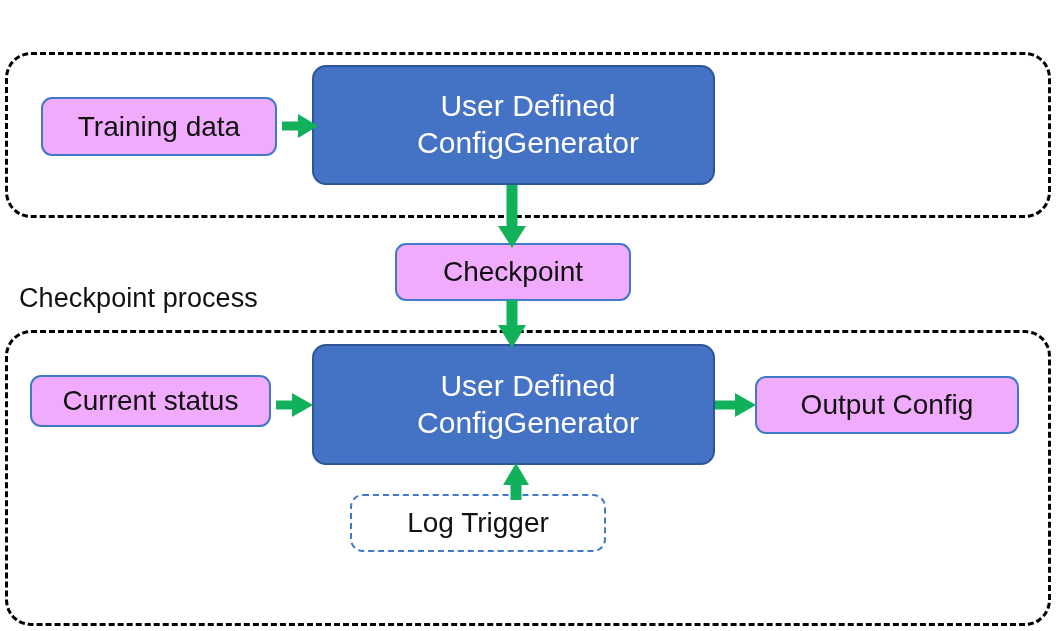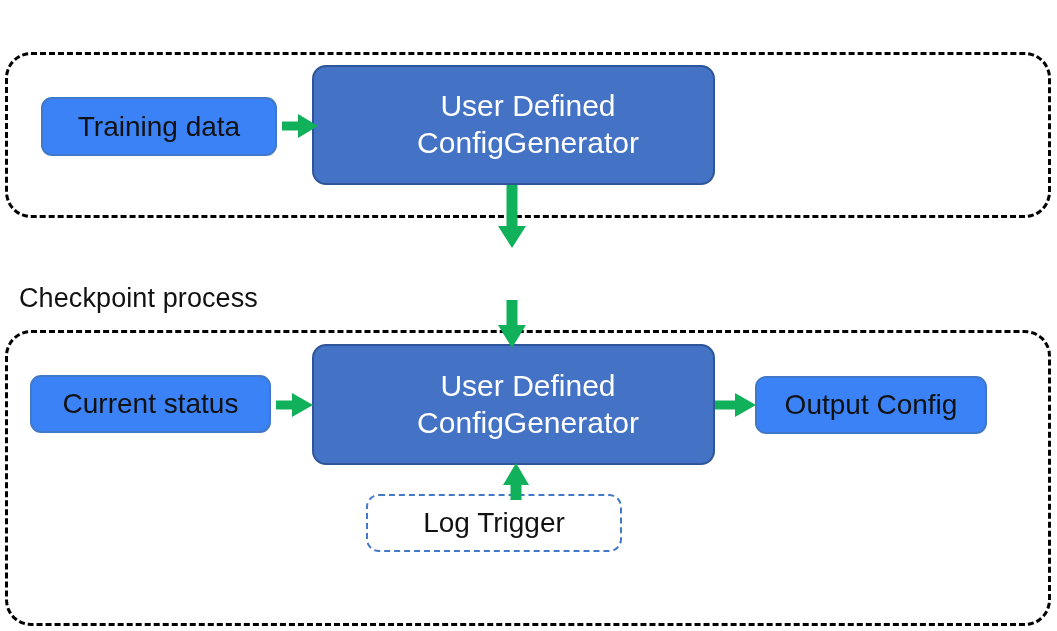--- a/index.html
+++ b/index.html
@@ -43,48 +43,48 @@
   #container-inference { left: 5px;  top: 330px; width: 1046px; height: 296px; }
 
   
   .box {
     position: absolute;
     box-sizing: border-box;
     display: flex;
     align-items: center;
     justify-content: center;
     text-align: center;
-    background: #3b82f6;
+    background: #f0abfc;
     border: 2px solid #4178c8;
     border-radius: 11px;
     color: #111111;
     font-size: 28px;
     line-height: 1.12;
     white-space: nowrap;
   }
   #box-training-data  { left: 41px;  top: 97px;  width: 236px; height: 59px; }
   #box-checkpoint     { left: 395px; top: 243px; width: 236px; height: 58px; }
-  #box-current-status { left: 30px;  top: 375px; width: 241px; height: 58px; text-align: center; }
-  #box-output-config  { left: 755px; top: 376px; width: 232px; height: 58px; }
+  #box-current-status { left: 30px;  top: 375px; width: 241px; height: 52px; text-align: center; }
+  #box-output-config  { left: 755px; top: 376px; width: 264px; height: 58px; }
 
   
   .trigger-box {
     position: absolute;
     box-sizing: border-box;
     display: flex;
     align-items: center;
     justify-content: center;
     background: transparent;
     border: 2px dashed #4178c8;
     border-radius: 13px;
     color: #111111;
     font-size: 28px;
     white-space: nowrap;
   }
-  #box-log-trigger   { left: 366px; top: 494px; width: 256px; height: 58px; z-index: 3; }
+  #box-log-trigger   { left: 350px; top: 494px; width: 256px; height: 58px; z-index: 3; }
   #box-clock-trigger { left: 428px; top: 548px; width: 263px; height: 58px; z-index: 4; }
 
   
   .node-blue {
     position: absolute;
     box-sizing: border-box;
     display: flex;
     align-items: center;
     justify-content: center;
     text-align: center;
@@ -125,20 +125,21 @@
 
   <div class="box" id="box-training-data">Training data</div>
 
   <div class="node-blue" id="node-train-generator">
     <div>
       <span>User Defined</span><br>
       <span>ConfigGenerator</span>
     </div>
   </div>
 
+  <div class="box" id="box-checkpoint">Checkpoint</div>
 
   <div class="box" id="box-current-status">Current status</div>
 
   <div class="node-blue" id="node-infer-generator">
     <div>
       <span>User Defined</span><br>
       <span>ConfigGenerator</span>
     </div>
   </div>
 

